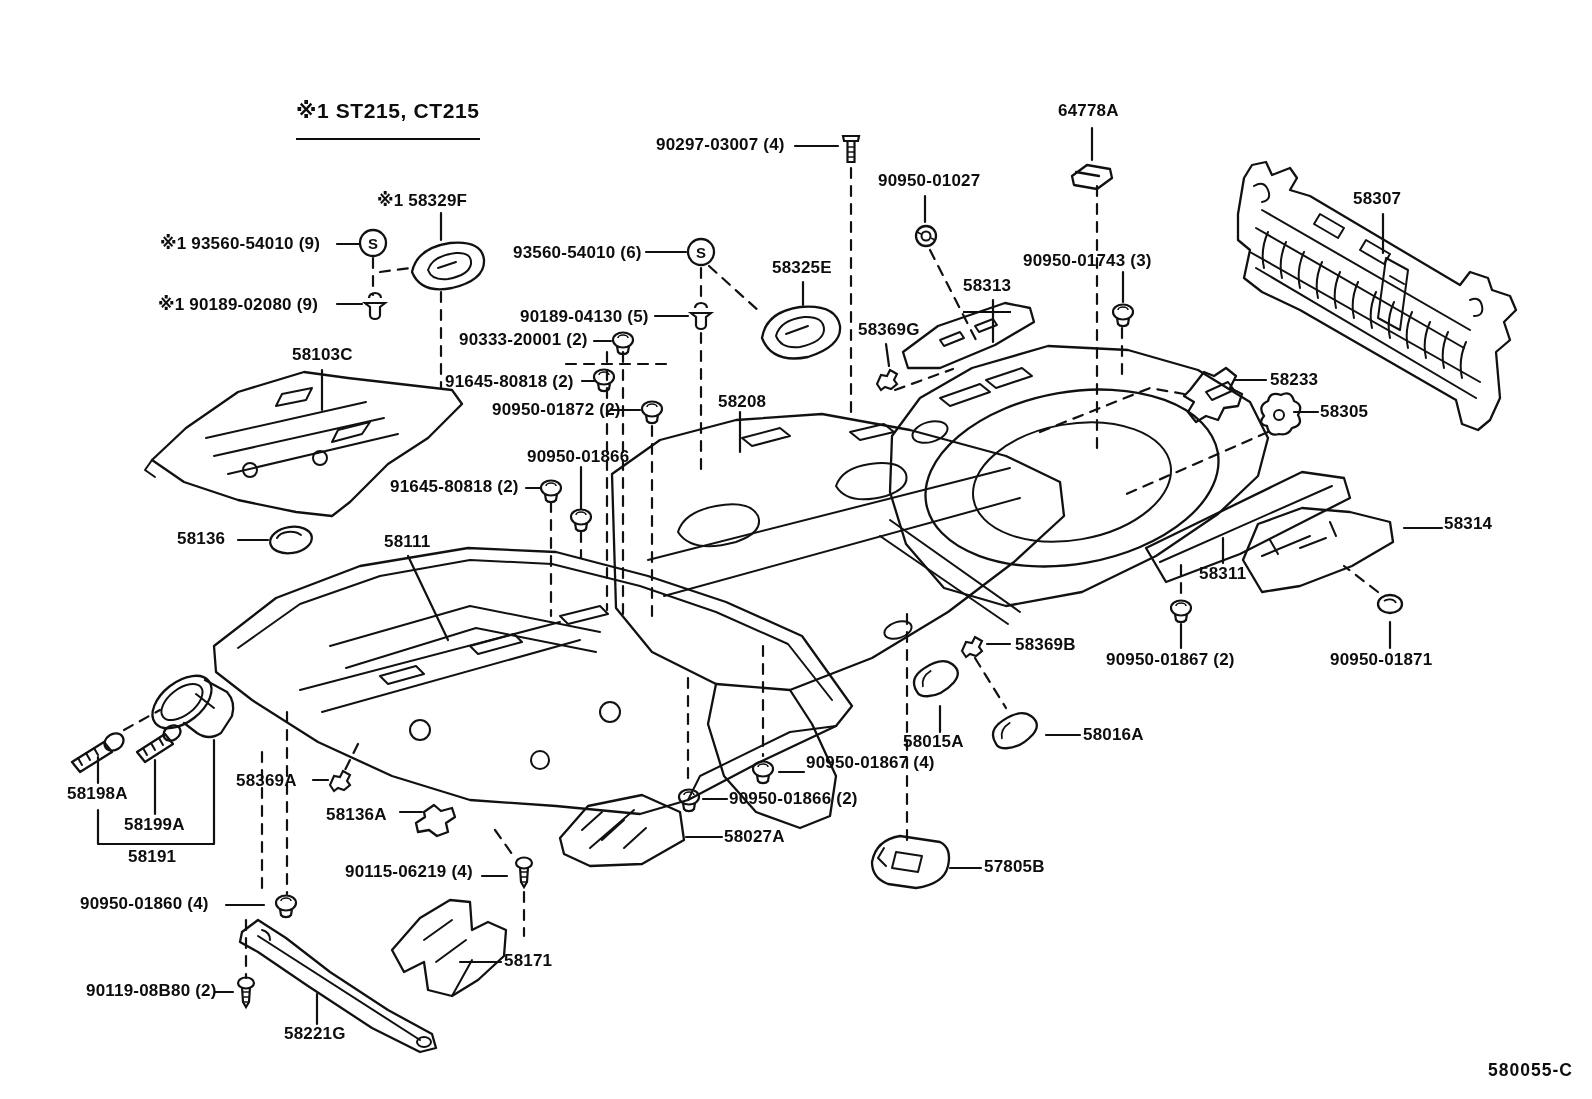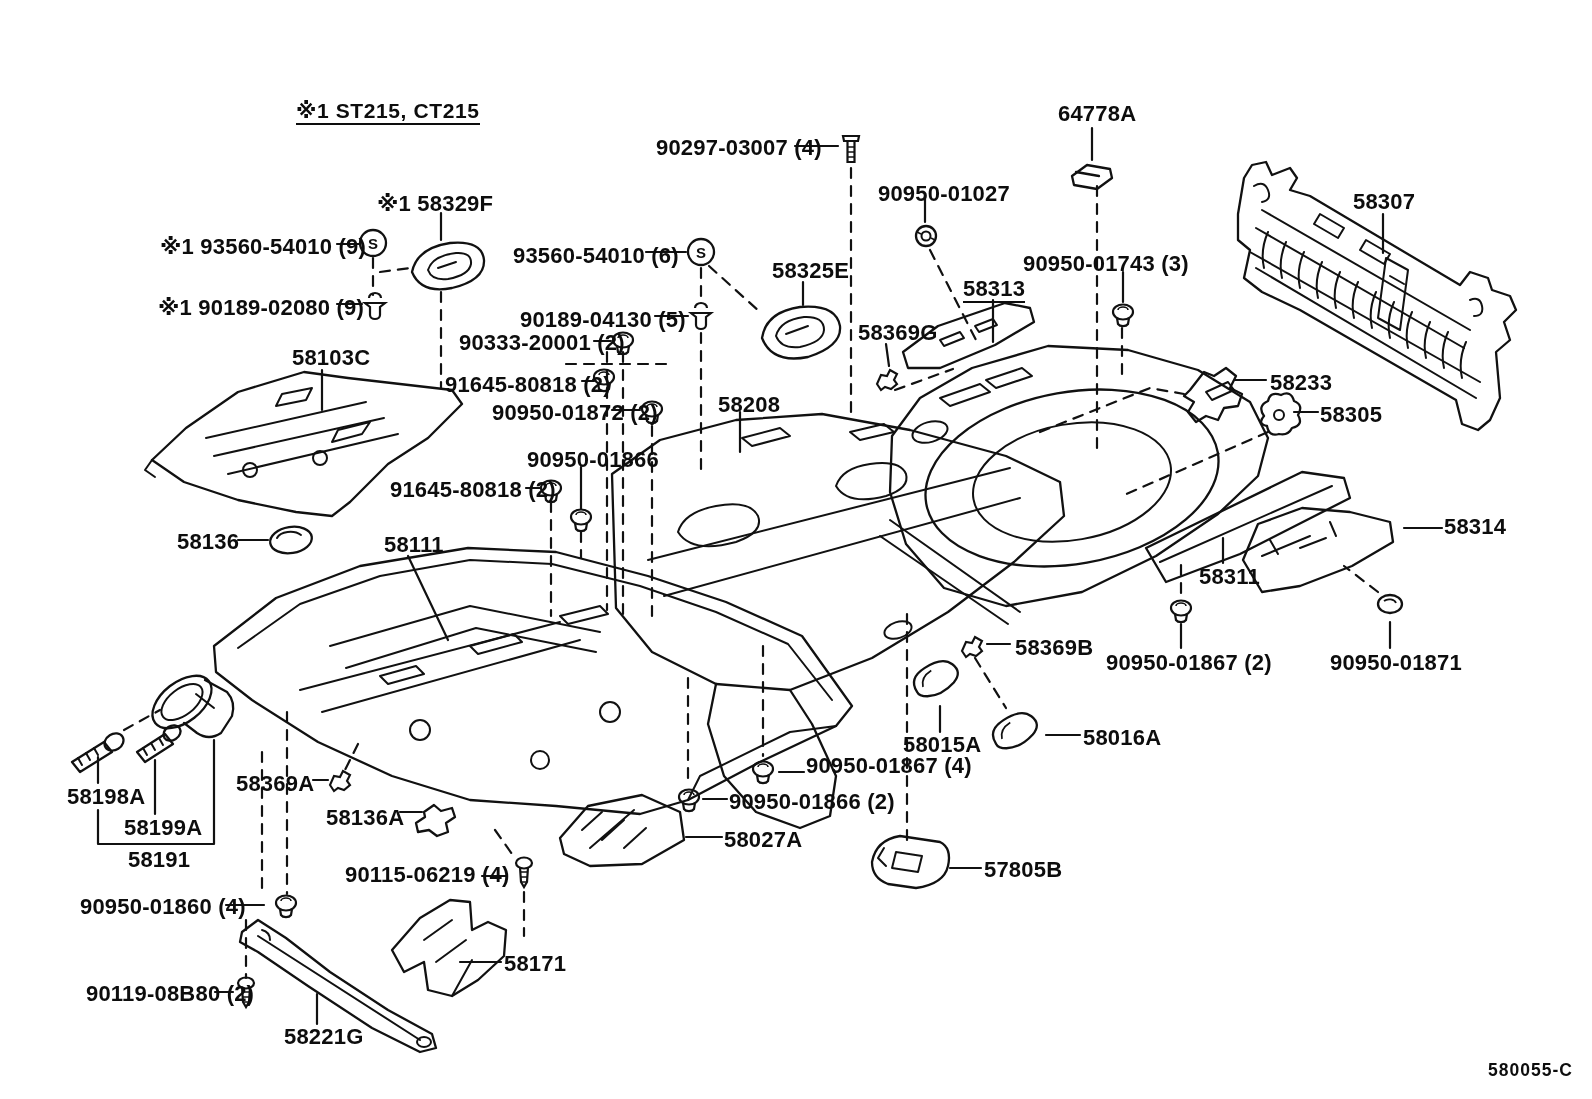--- a/index.html
+++ b/index.html
@@ -1,22 +1,22 @@
 <!DOCTYPE html>
 <html><head>
 <meta charset="utf-8">
 <style>
   html,body{margin:0;padding:0;background:#e8e8e8;}
   .canvas{position:relative;width:1592px;height:1099px;background:#ffffff;overflow:hidden;
           font-family:"Liberation Sans","DejaVu Sans",sans-serif;color:#0d0d0d;}
   svg.art{position:absolute;left:0;top:0;z-index:1;}
-  .lbl{position:absolute;z-index:2;font-size:22px;font-weight:700;letter-spacing:.2px;
+  .lbl{position:absolute;z-index:2;font-size:17px;font-weight:700;letter-spacing:.2px;
        white-space:nowrap;color:#0d0d0d;line-height:1.05;}
   .hdr{font-size:21px;letter-spacing:.6px;}
-  .u{border-bottom:2.5px solid #0d0d0d;padding-bottom:1px;text-align:right;}
+  .u{border-bottom:2.5px solid #0d0d0d;padding-bottom:16px;text-align:right;}
   .code{font-size:17.5px;letter-spacing:1px;}
   .smark{position:absolute;z-index:3;font-size:15px;font-weight:700;transform:translate(-50%,-54%);}
   
   .ln{fill:none;stroke:#111;stroke-width:2.3;stroke-linecap:round;stroke-linejoin:round;}
   .ln2{fill:none;stroke:#111;stroke-width:2;stroke-linecap:round;stroke-linejoin:round;}
   .dash{fill:none;stroke:#111;stroke-width:2.2;stroke-dasharray:10 8;stroke-linecap:round;}
   .lead{fill:none;stroke:#111;stroke-width:2.2;stroke-linecap:round;}
 </style>
 </head>
 <body>
@@ -264,21 +264,21 @@
     <path class="dash" d="M566,364 H672"></path>
     <path class="dash" d="M895,390 L953,369"></path>
     <path class="dash" d="M124,730 L160,710"></path>
   </g>
 </svg>
 
 <div class="lbl hdr u" style="left:296px;top:100px">※1 ST215, CT215</div>
 
 <div class="lbl" style="left:656px;top:136px">90297-03007 (4)</div>
 <div class="lbl" style="left:1058px;top:102px">64778A</div>
-<div class="lbl" style="left:878px;top:182px">90950-01027</div>
+<div class="lbl" style="left:878px;top:172px">90950-01027</div>
 <div class="lbl" style="left:1353px;top:190px">58307</div>
 <div class="lbl" style="left:1023px;top:252px">90950-01743 (3)</div>
 <div class="lbl" style="left:377px;top:192px">※1 58329F</div>
 <div class="lbl" style="left:160px;top:235px">※1 93560-54010 (9)</div>
 <div class="lbl" style="left:513px;top:244px">93560-54010 (6)</div>
 <div class="lbl" style="left:158px;top:296px">※1 90189-02080 (9)</div>
 <div class="lbl" style="left:520px;top:308px">90189-04130 (5)</div>
 <div class="lbl" style="left:459px;top:331px">90333-20001 (2)</div>
 <div class="lbl" style="left:292px;top:346px">58103C</div>
 <div class="lbl" style="left:772px;top:259px">58325E</div>

